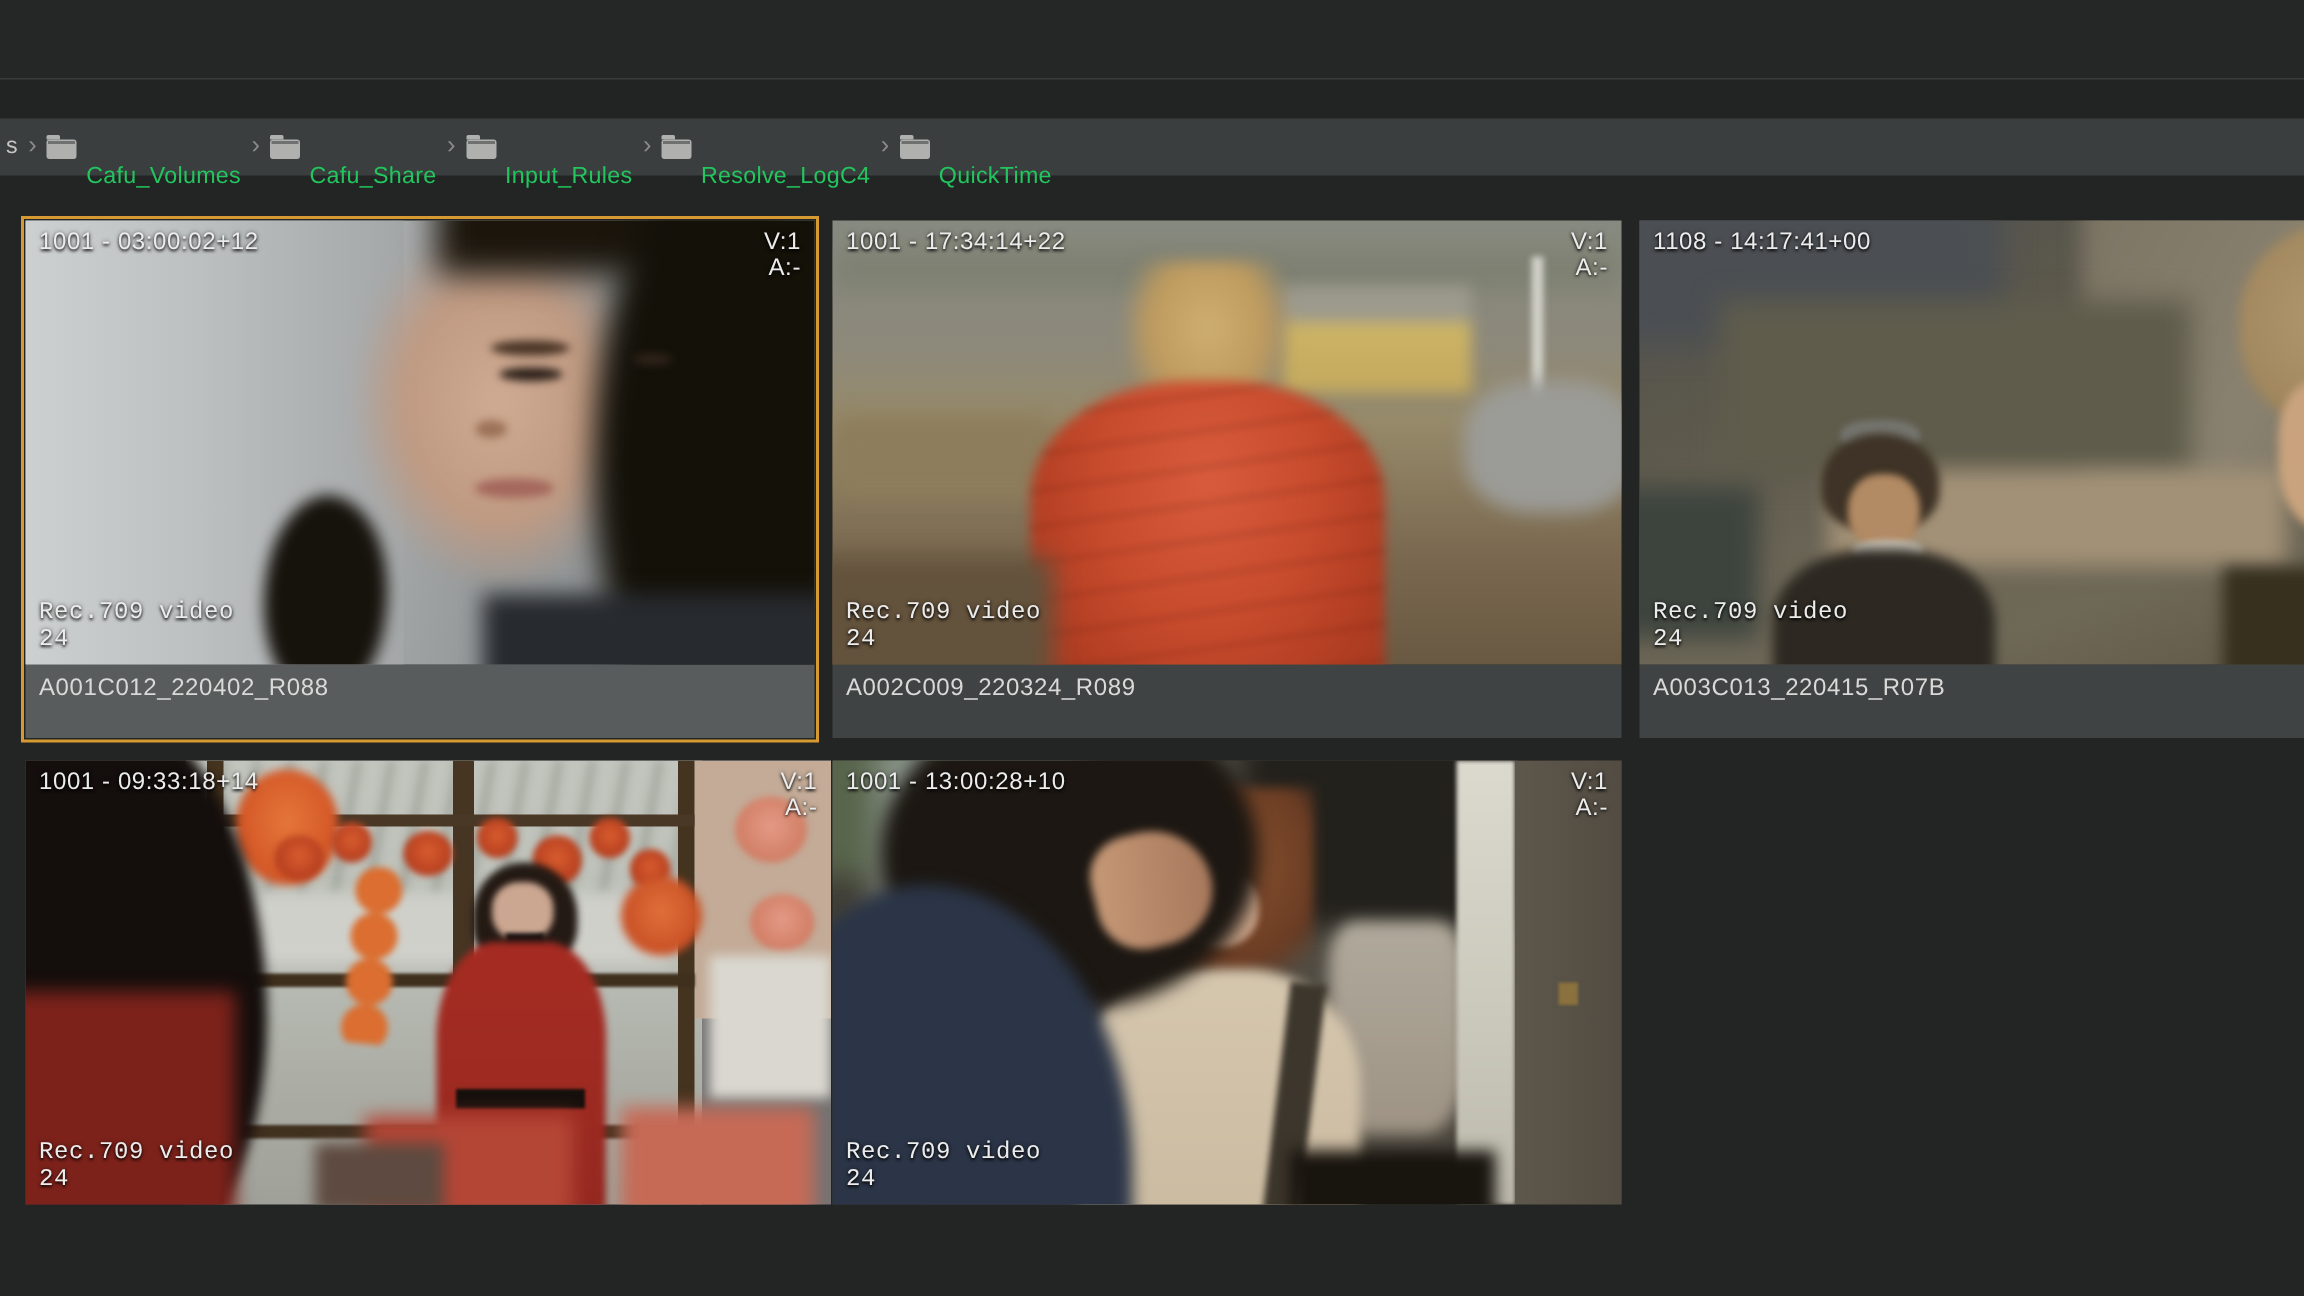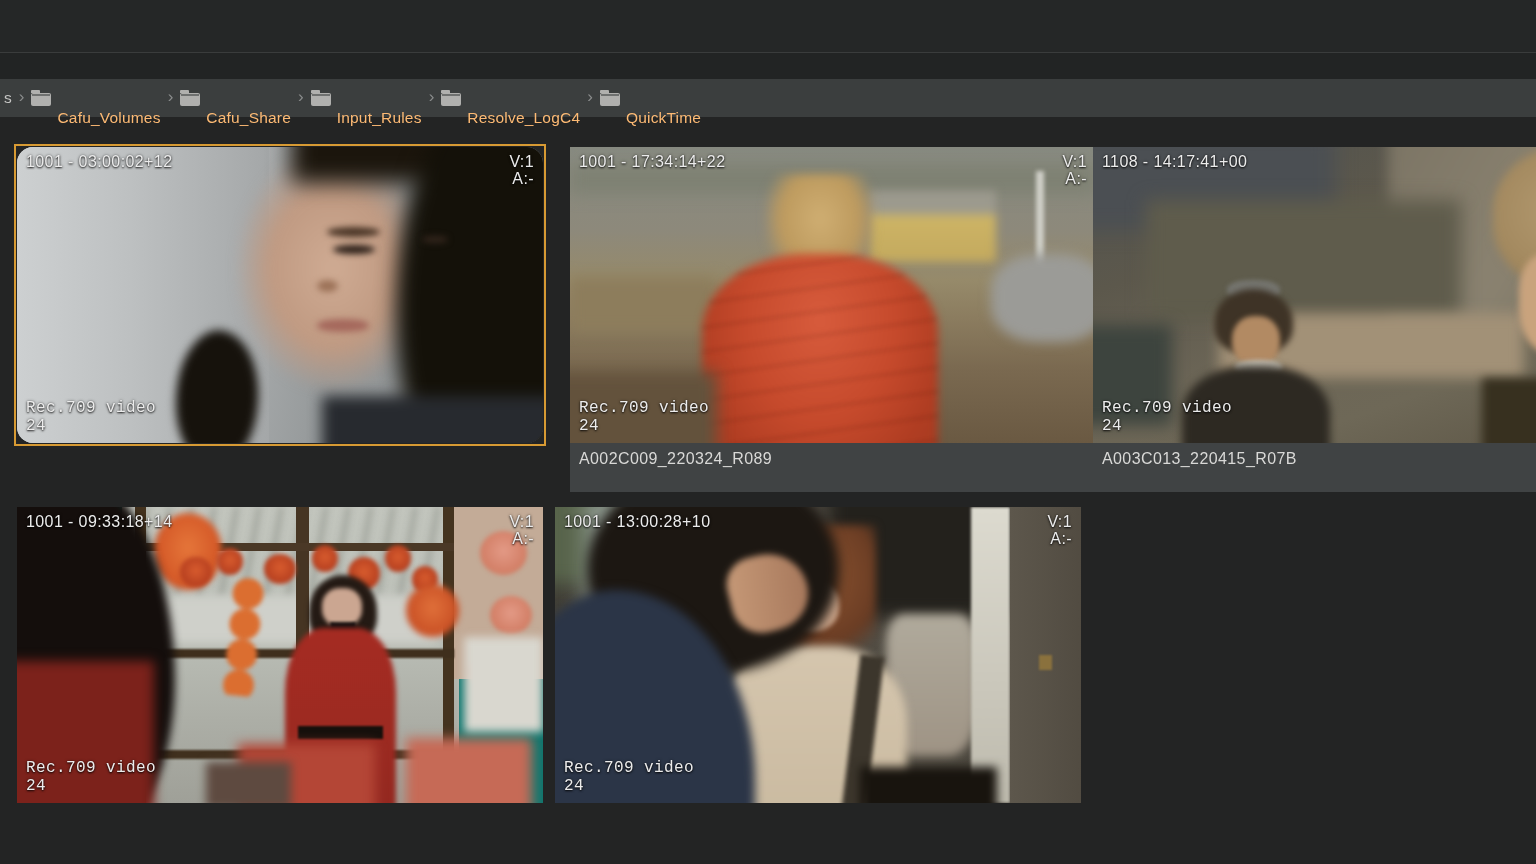--- a/index.html
+++ b/index.html
@@ -13,45 +13,45 @@
   .topbar{position:absolute;left:0;top:0;width:100%;height:52px;background:#252727;}
   .subbar{position:absolute;left:0;top:52px;width:100%;height:27px;background:#222424;border-top:1px solid #3a3c3c;box-sizing:border-box;}
   .breadcrumb-bar{
     position:absolute;left:0;top:79px;width:100%;height:38px;background:#3b3e3e;
     display:flex;align-items:center;padding:0 6px;box-sizing:border-box;
     color:#cccccb;font-size:15.5px;white-space:nowrap;
   }
   .crumb-trunc{color:#c6c6c4;margin-left:-2px;}
   .sep{color:#8a8c8c;font-size:17px;margin:0 7px 2px 7px;}
   .crumb{display:inline-flex;align-items:center;cursor:default;}
-  .crumb-label{color:#fdba74;letter-spacing:.2px;margin-top:40px;}
+  .crumb-label{color:#22c55e;letter-spacing:.2px;margin-top:40px;}
   .folder{width:20px;height:13px;background:#b0b0ae;border-radius:2px;position:relative;margin-right:6px;margin-top:2px;}
   .folder::before{content:"";position:absolute;top:-3px;left:0;width:9px;height:3px;background:#b0b0ae;border-radius:1px 1px 0 0;}
   .folder::after{content:"";position:absolute;top:1px;left:1px;right:1px;height:2px;background:#3b3e3e;opacity:.55;}
   
   .clip{position:absolute;width:526px;margin:0;padding:0;}
-  .pos1{left:17px;top:147px;} .pos2{left:555px;top:147px;margin-left:15px;} .pos3{left:1093px;top:147px;}
+  .pos1{left:17px;top:147px;} .pos2{left:555px;top:147px;} .pos3{left:1093px;top:147px;}
   .pos4{left:17px;top:507px;} .pos5{left:555px;top:507px;}
   .clip.selected{outline:2px solid #d79a33;outline-offset:1px;}
   .thumb{position:relative;width:526px;height:296px;overflow:hidden;background:#555;}
   .art .l{position:absolute;}
   .overlay{position:absolute;z-index:5;color:#ececec;font-size:16px;letter-spacing:.4px;
     text-shadow:0 1px 2px rgba(0,0,0,.85), 0 0 3px rgba(0,0,0,.5);}
   .tc{top:6px;left:9px;}
   .tracks{top:6px;right:9px;text-align:right;line-height:17px;}
   .tracks span{display:block;}
   .meta{bottom:8px;left:9px;line-height:18px;font-family:Liberation Mono, monospace;}
   .meta span{display:block;}
   .namebar{
     width:526px;height:49px;box-sizing:border-box;background:#404344;color:#d9d9d7;
     font-size:16px;letter-spacing:.4px;padding:7px 9px;overflow:hidden;white-space:nowrap;
   }
   .clip.selected .namebar{background:#595c5d;}
   
-  .art1{background:linear-gradient(100deg,#cbcecf 0%,#bcbfc0 25%,#a8abac 45%,#969a9b 60%,#8b8e8f 100%);border-radius:16px;}
+  .art1{background:linear-gradient(100deg,#cbcecf 0%,#bcbfc0 25%,#a8abac 45%,#969a9b 60%,#8b8e8f 100%);}
   .a1-wall{left:0;top:0;width:48%;height:100%;background:linear-gradient(90deg,#cdd0d1 0%,#bdc0c1 45%,#a4a7a8 100%);}
   .a1-face{left:34%;top:-6%;width:52%;height:112%;background:radial-gradient(ellipse 50% 52% at 50% 42%,#cfab93 0%,#c09a82 45%,rgba(165,128,100,0) 72%);filter:blur(6px);}
   .a1-hairline{left:52%;top:-16%;width:44%;height:28%;background:#1b150c;filter:blur(11px);}
   .a1-hair{right:-12%;top:-20%;width:40%;height:150%;background:#141109;border-radius:50%;filter:blur(10px);}
   .a1-brow1{left:59%;top:27%;width:10%;height:3.5%;background:#4a3526;border-radius:50%;filter:blur(3px);}
   .a1-eye1{left:60%;top:33%;width:8%;height:3%;background:#2b1f18;border-radius:50%;filter:blur(3px);}
   .a1-eye2{left:77%;top:30%;width:5%;height:2.5%;background:#33251c;border-radius:50%;filter:blur(3px);}
   .a1-nose{left:57%;top:45%;width:4%;height:4%;background:#9c7258;border-radius:50%;filter:blur(3px);}
   .a1-lips{left:57%;top:58%;width:10%;height:4.5%;background:#a5685c;border-radius:45%;filter:blur(3px);}
   .a1-strands{left:30%;bottom:-8%;width:16%;height:46%;background:#16120c;border-radius:40% 60% 40% 60%;filter:blur(5px);transform:rotate(12deg);}
@@ -76,21 +76,21 @@
   .a3-water{left:-5%;top:60%;width:20%;height:34%;background:#3d443e;filter:blur(8px);}
   .a3-goggles{left:25.5%;top:45%;width:10%;height:7%;background:#75756f;border-radius:45%;filter:blur(2px);}
   .a3-cap{left:23%;top:48%;width:15%;height:22%;background:#3e3326;border-radius:50% 50% 40% 40%;filter:blur(3px);}
   .a3-face1{left:26.5%;top:57%;width:9%;height:17%;background:#b28a63;border-radius:45%;filter:blur(2.5px);}
   .a3-scarf{left:27%;top:72%;width:9%;height:5%;background:#ccc7bb;border-radius:45%;filter:blur(2px);}
   .a3-jacket1{left:17%;top:74%;width:28%;height:36%;background:#2d2922;border-radius:45% 45% 0 0;filter:blur(4px);}
   .a3-hat2{left:76%;top:0%;width:30%;height:48%;background:radial-gradient(ellipse at 45% 45%,#b39a70 0%,#a48a60 55%,#8c7550 100%);border-radius:45%;filter:blur(4px);}
   .a3-face2{left:81%;top:36%;width:13%;height:34%;background:#c9a37d;border-radius:40% 60% 50% 50%;filter:blur(3px);}
   .a3-coat2{left:74%;top:78%;width:32%;height:30%;background:#37301f;filter:blur(5px);}
   
-  .art4{background:#0f766e;}
+  .art4{background:#737373;padding-left:11px;}
   .a4-window{left:20%;top:0;width:64%;height:100%;background:linear-gradient(180deg,#c2c5bd 0%,#bcc0b8 40%,#adafa7 70%,#9fa098 100%);}
   .a4-trees{left:20%;top:0;width:64%;height:30%;background:repeating-linear-gradient(100deg,rgba(90,95,85,.25) 0 6px,rgba(190,195,185,0) 6px 22px);filter:blur(3px);}
   .a4-wallout{left:24%;top:30%;width:56%;height:16%;background:#cfd0ca;filter:blur(5px);}
   .a4-wallR{left:83%;top:0;width:17%;height:58%;background:#c3ab97;}
   .a4-frameL{left:22.5%;top:0;width:2%;height:100%;background:#44331f;}
   .a4-frameM{left:53%;top:0;width:2.6%;height:100%;background:#463523;}
   .a4-frameR{left:81%;top:0;width:2%;height:100%;background:#44331f;}
   .a4-frameTop{left:22%;top:12%;width:61%;height:3%;background:#4a3826;}
   .a4-frameMid{left:22%;top:48%;width:61%;height:3%;background:#3f2f1d;filter:blur(1px);}
   .a4-frameBot{left:22%;top:82%;width:61%;height:3%;background:#40301e;filter:blur(1px);}
@@ -189,20 +189,21 @@
     <div class="overlay tc">1001 - 03:00:02+12</div>
     <div class="overlay tracks">
       <span>V:1</span>
       <span>A:-</span>
     </div>
     <div class="overlay meta">
       <span>Rec.709 video</span>
       <span>24</span>
     </div>
   </div>
+  <figcaption class="namebar">A001C012_220402_R088</figcaption>
 </figure>
 
 <figure class="clip pos2">
   <div class="thumb art art2">
     <div class="l a2-treeline"></div>
       <div class="l a2-building"></div>
       <div class="l a2-pole"></div>
     <div class="l a2-tarp"></div>
       <div class="l a2-grass"></div>
       <div class="l a2-hair"></div>

